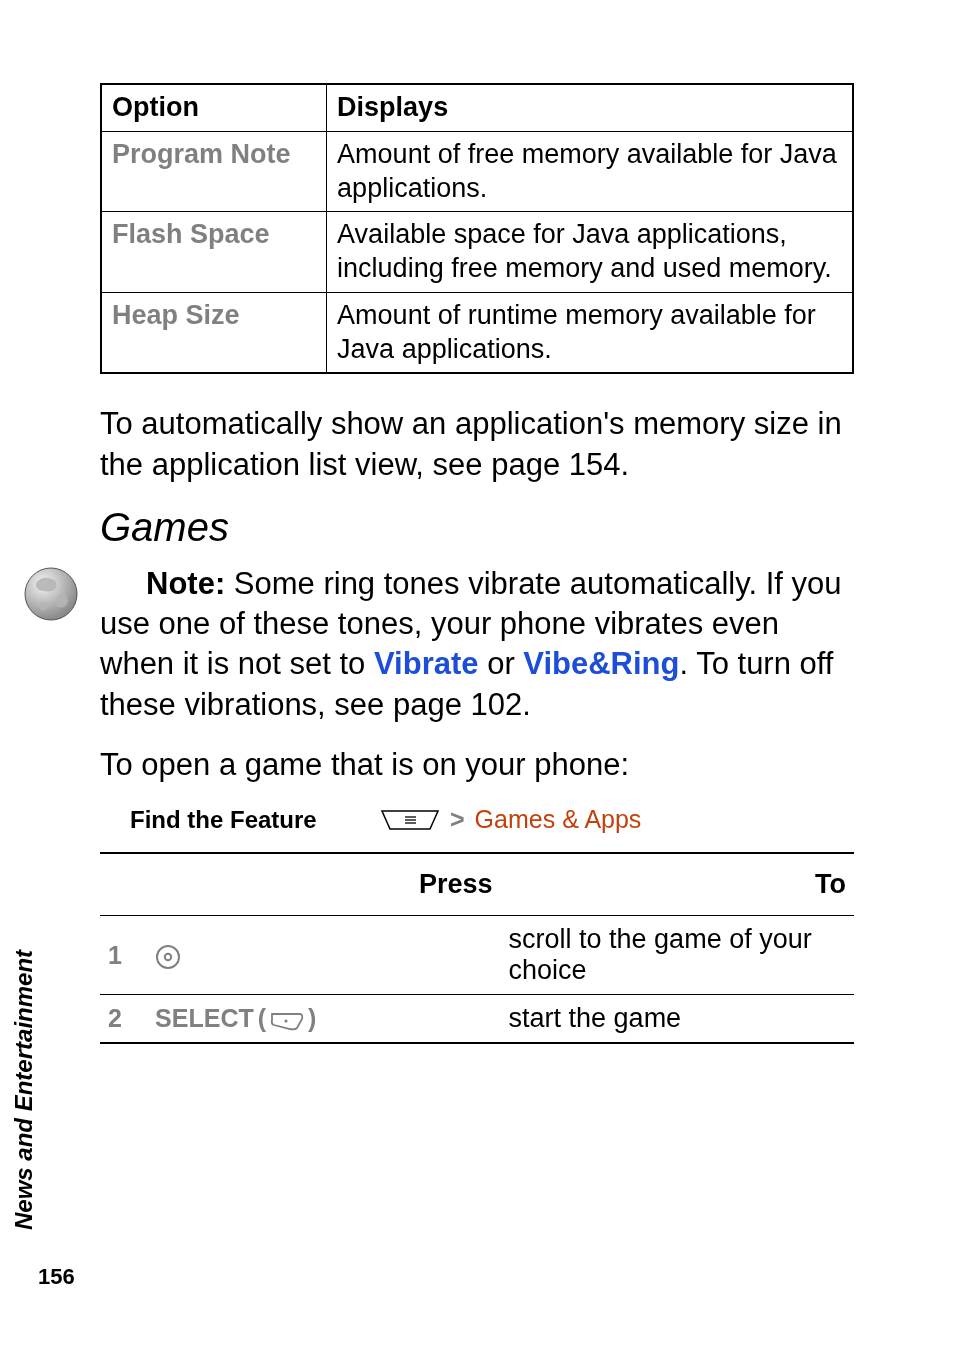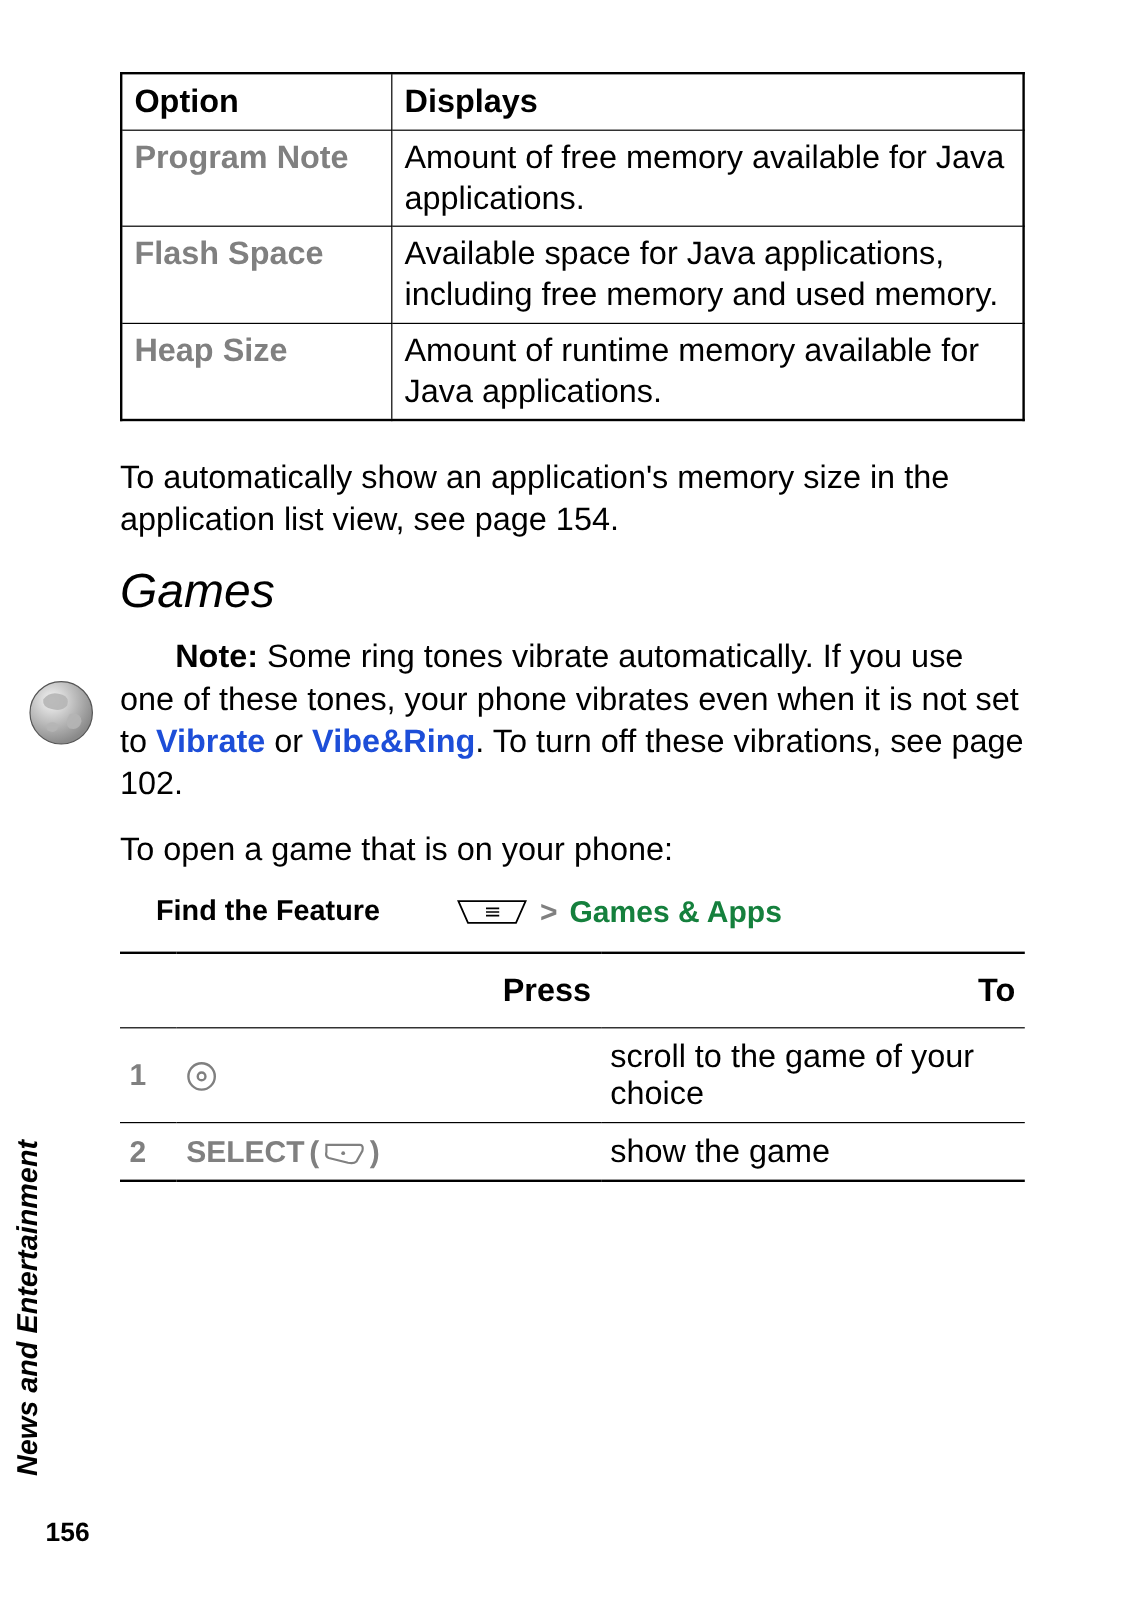--- a/index.html
+++ b/index.html
@@ -10,20 +10,21 @@
     body {
       width: 954px;
       height: 1345px;
       background: #ffffff;
       font-family: Arial, Helvetica, sans-serif;
       position: relative;
       color: #000000;
     }
     .content {
       padding: 60px 100px 40px 100px;
+      margin-top: 23px;
     }
     .sidebar-text {
       position: absolute;
       left: 38px;
       bottom: 115px;
       transform: rotate(-90deg);
       transform-origin: left bottom;
       font-family: Arial, Helvetica, sans-serif;
       font-weight: bold;
       font-style: italic;
@@ -61,21 +62,21 @@
     }
     table.options-table th {
       font-weight: bold;
     }
     table.options-table td.opt-label {
       font-weight: bold;
       color: #808080;
       width: 30%;
     }
     .para {
-      font-size: 27px;
+      font-size: 31px;
       line-height: 1.3;
       margin-bottom: 20px;
     }
     h2.section-title {
       font-family: Arial, Helvetica, sans-serif;
       font-weight: normal;
       font-style: italic;
       font-size: 40px;
       margin-top: 20px;
       margin-bottom: 14px;
@@ -107,22 +108,22 @@
     .menu-key-icon {
       display: inline-block;
       width: 60px;
       height: 22px;
       position: relative;
     }
     .menu-key-icon svg {
       display: block;
     }
     .feature-path .path-text {
-      font-weight: bold;
-      color: #15803d;
+      font-weight: normal;
+      color: #c2410c;
     }
     .feature-path .arrow {
       font-weight: bold;
       color: #808080;
     }
     table.press-table {
       width: 100%;
       border-collapse: collapse;
       margin-top: 6px;
     }
@@ -259,21 +260,21 @@
             <span>(</span>
             <span class="softkey-icon">
               <svg width="34" height="20" viewBox="0 0 34 20">
                 <path d="M 2 3 L 30 3 Q 33 3 32 8 L 27 17 Q 25 19 20 18 L 4 14 Q 1 13 2 9 Z" fill="none" stroke="#808080" stroke-width="1.8"></path>
                 <circle cx="16" cy="10" r="1.6" fill="#808080"></circle>
               </svg>
             </span>
             <span>)</span>
           </span>
         </td>
-        <td>show the game</td>
+        <td>start the game</td>
       </tr>
     </tbody>
   </table>
 
 </div>
 
 <span class="globe-icon">
   <svg width="58" height="58" viewBox="0 0 58 58">
     <defs>
       <radialGradient id="gshade" cx="35%" cy="30%" r="70%">

